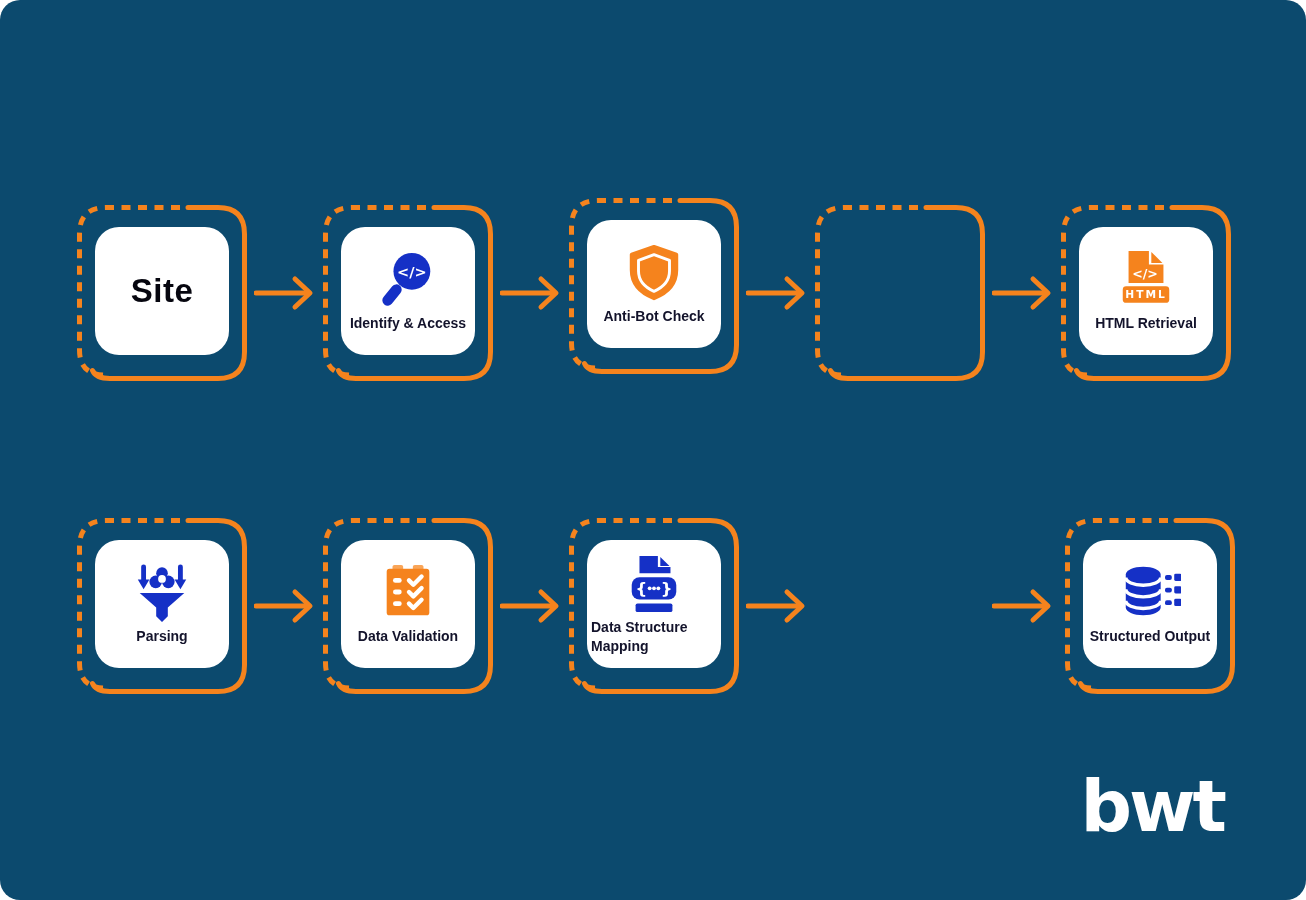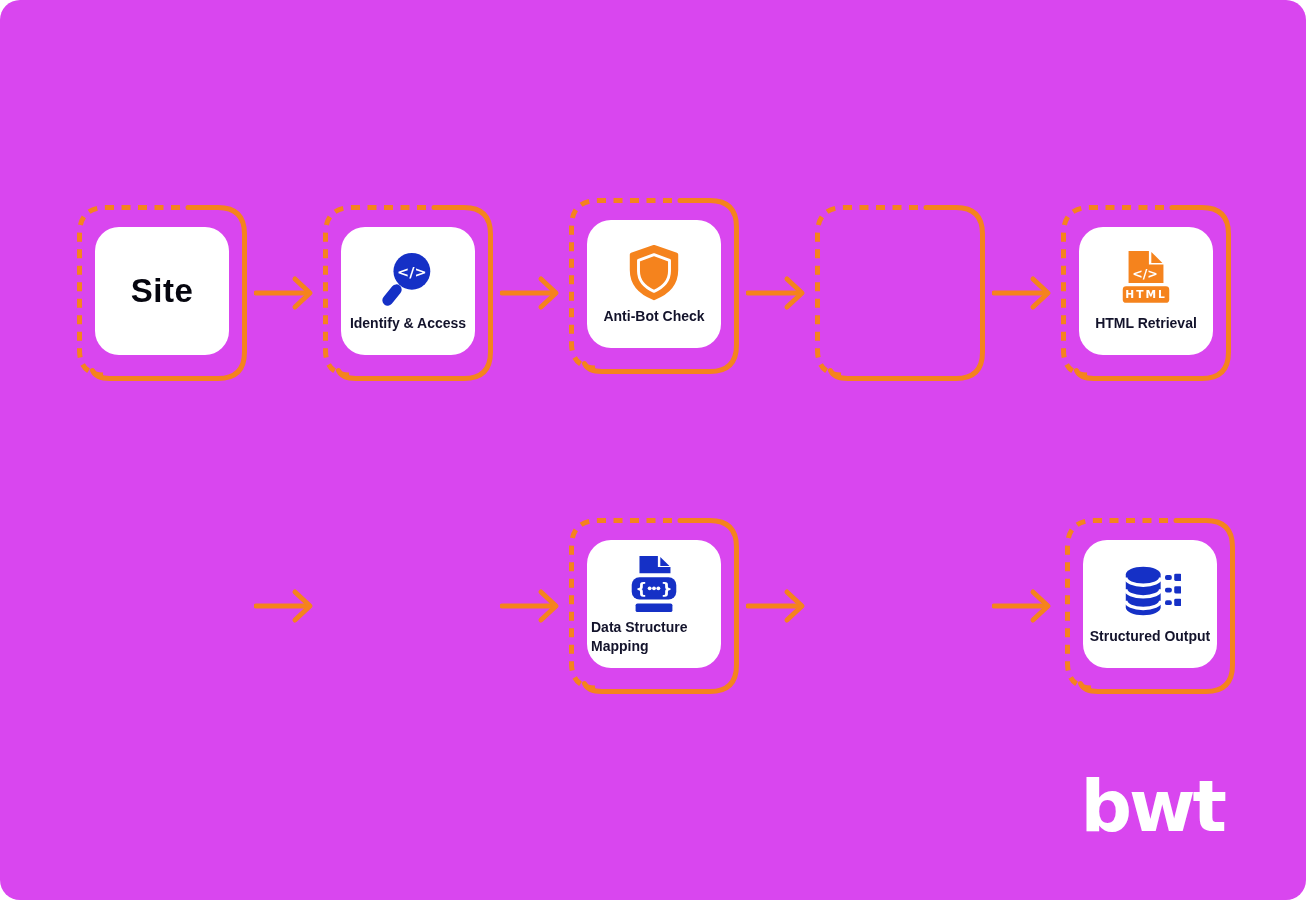--- a/index.html
+++ b/index.html
@@ -1,18 +1,18 @@
 <!DOCTYPE html>
 <html><head>
 <meta charset="utf-8">
 <style>
   html,body{margin:0;padding:0;background:#ffffff;}
   .canvas{
     position:relative;width:1306px;height:900px;
-    background:#d946ef;border-radius:20px;overflow:hidden;
+    background:#0c4a6e;border-radius:20px;overflow:hidden;
     font-family:"Liberation Sans",sans-serif;
   }
   .cell{position:absolute;width:172px;height:178px;}
   .frame-svg{position:absolute;left:0;top:0;}
   .card{
     position:absolute;left:19px;top:23px;width:134px;height:128px;
     background:#ffffff;border-radius:24px;
     display:flex;flex-direction:column;align-items:center;justify-content:center;
     gap:3px;
   }
@@ -124,27 +124,65 @@
         <path d="M14 2 H35 V16 H50 V35 H14 Z" fill="#F5831D"></path>
         <path d="M37.5 3 L49 14.5 H37.5 Z" fill="#F5831D"></path>
         <text x="31" y="30" font-size="13" font-weight="bold" fill="#ffffff" text-anchor="middle" font-family="DejaVu Sans, sans-serif">&lt;/&gt;</text>
         <rect x="8" y="38.5" width="48" height="17" rx="3.5" fill="#F5831D"></rect>
         <text x="32" y="51" font-size="11" font-weight="bold" fill="#ffffff" text-anchor="middle" letter-spacing="2" font-family="DejaVu Sans, sans-serif">HTML</text>
       </svg>
       <div class="label">HTML Retrieval</div>
     </div>
   </div>
 
+  <div class="cell" style="left:76px;top:517px">
+    <svg class="frame-svg" width="172" height="178">
+        <use href="#frame"></use>
+      </svg>
+    <div class="card">
+      <svg class="icon" viewBox="0 0 64 64">
+        <path d="M13 5 V19" stroke="#1530C6" stroke-width="5" stroke-linecap="round"></path>
+        <path d="M7 18 L13 28 L19 18 Z" fill="#1530C6"></path>
+        <path d="M51 5 V19" stroke="#1530C6" stroke-width="5" stroke-linecap="round"></path>
+        <path d="M45 18 L51 28 L57 18 Z" fill="#1530C6"></path>
+        <circle cx="32" cy="11.5" r="6" fill="#1530C6"></circle>
+        <circle cx="25.5" cy="20.5" r="6.5" fill="#1530C6"></circle>
+        <circle cx="38.5" cy="20.5" r="6.5" fill="#1530C6"></circle>
+        <circle cx="32" cy="17.5" r="4" fill="#ffffff"></circle>
+        <path d="M9 32 H55 L38 47 V56 L32 62 L26 56 V47 Z" fill="#1530C6"></path>
+      </svg>
+      <div class="label">Parsing</div>
+    </div>
+  </div>
 
   <div class="arrow" style="left:254px;top:586px">
     <svg width="64" height="40">
         <use href="#arrowshape"></use>
       </svg>
   </div>
 
+  <div class="cell" style="left:322px;top:517px">
+    <svg class="frame-svg" width="172" height="178">
+        <use href="#frame"></use>
+      </svg>
+    <div class="card">
+      <svg class="icon" viewBox="0 0 64 64">
+        <rect x="16" y="3" width="11" height="9" rx="2" fill="#F9A558"></rect>
+        <rect x="37" y="3" width="11" height="9" rx="2" fill="#F9A558"></rect>
+        <rect x="10" y="7" width="44" height="48" rx="3" fill="#F5831D"></rect>
+        <rect x="16.5" y="16.5" width="9" height="5" rx="2.5" fill="#ffffff"></rect>
+        <path d="M33 19 l4.5 4.5 L46 15" stroke="#ffffff" stroke-width="4.5" fill="none" stroke-linecap="round" stroke-linejoin="round"></path>
+        <rect x="16.5" y="28.5" width="9" height="5" rx="2.5" fill="#ffffff"></rect>
+        <path d="M33 31 l4.5 4.5 L46 27" stroke="#ffffff" stroke-width="4.5" fill="none" stroke-linecap="round" stroke-linejoin="round"></path>
+        <rect x="16.5" y="40.5" width="9" height="5" rx="2.5" fill="#ffffff"></rect>
+        <path d="M33 43 l4.5 4.5 L46 39" stroke="#ffffff" stroke-width="4.5" fill="none" stroke-linecap="round" stroke-linejoin="round"></path>
+      </svg>
+      <div class="label">Data Validation</div>
+    </div>
+  </div>
 
   <div class="arrow" style="left:500px;top:586px">
     <svg width="64" height="40">
         <use href="#arrowshape"></use>
       </svg>
   </div>
 
   <div class="cell" style="left:568px;top:517px">
     <svg class="frame-svg" width="172" height="178">
         <use href="#frame"></use>

